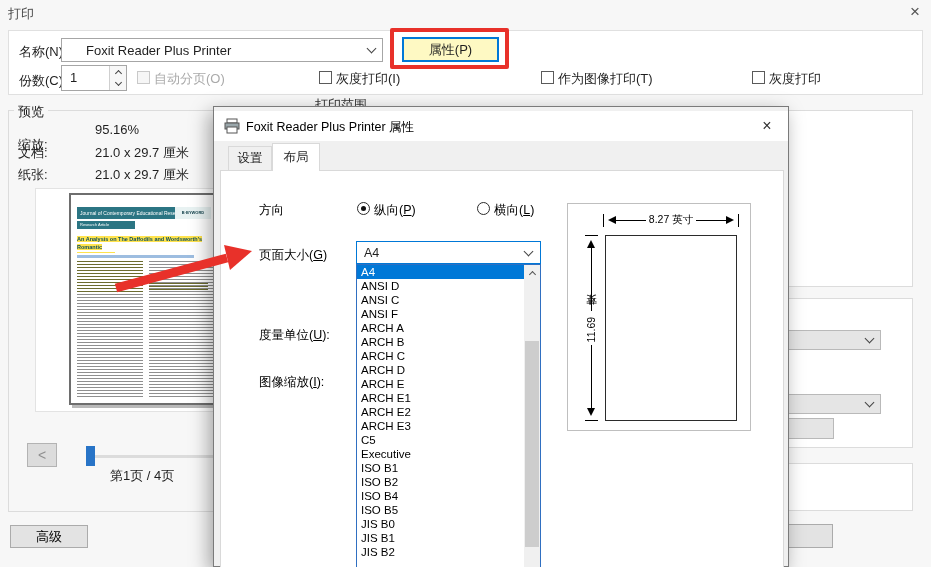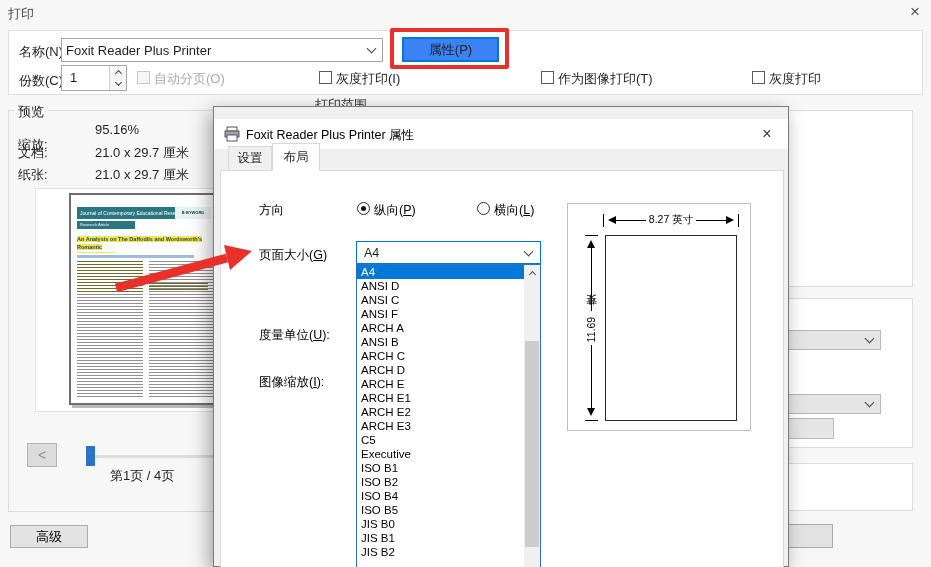--- a/index.html
+++ b/index.html
@@ -7,27 +7,27 @@
   #stage{position:relative;width:931px;height:567px;background:#f7f7f7;overflow:hidden;font-size:13px;color:#1f1f1f;}
   .abs{position:absolute;}
   .u{text-decoration:underline;}
 
   
   .win-title{left:8px;top:5px;font-size:13px;color:#4a4a4a;}
   .win-close{left:903px;top:1px;width:24px;height:22px;font-size:17px;color:#555;text-align:center;line-height:22px;cursor:pointer;}
   .panel{background:#fff;border:1px solid #e0e0e0;}
   .top-panel{left:8px;top:30px;width:915px;height:65px;}
   .lbl{color:#1f1f1f;}
-  .combo{background:#fff;border:1px solid #a6a6a6;display:flex;align-items:center;padding-left:4px;position:absolute;}
+  .combo{background:#fff;border:1px solid #a6a6a6;display:flex;align-items:center;padding-left:24px;position:absolute;}
   .combo .chev{position:absolute;right:7px;}
   .chev{width:7px;height:7px;border-right:1.6px solid #444;border-bottom:1.6px solid #444;transform:rotate(45deg);margin-top:-3px;}
   .chev-up{transform:rotate(-135deg);margin-top:3px;}
   .red-box{left:390px;top:28px;width:119px;height:41px;border:4px solid #e8312a;border-radius:2px;z-index:16;}
   .btn{background:#e3e3e3;border:1px solid #ababab;display:flex;align-items:center;justify-content:center;font-size:13px;position:absolute;}
-  .props-btn{left:401px;top:36px;width:97px;height:25px;border:2px solid #0078d7;background:#3b82f6;}
+  .props-btn{left:401px;top:36px;width:97px;height:25px;border:2px solid #0078d7;background:#fef9c3;}
   .spinbox{left:60px;top:64px;width:66px;height:26px;background:#fff;border:1px solid #a6a6a6;position:absolute;}
   .spinbox .val{position:absolute;left:8px;top:4px;}
   .spin-col{position:absolute;right:0;top:0;width:17px;height:100%;border-left:1px solid #cfcfcf;display:flex;flex-direction:column;}
   .spin-btn{flex:1;display:flex;align-items:center;justify-content:center;background:#f7f7f7;}
   .spin-btn .chev{width:5px;height:5px;border-width:1.4px;}
   .cb{position:absolute;width:13px;height:13px;background:#fff;border:1px solid #5a5a5a;}
   .cb.disabled{border-color:#c9c9c9;background:#f6f6f6;}
   .cb-label{position:absolute;font-size:13px;}
   .cb-label.disabled{color:#aaa;}
   .hidden-group-label{left:315px;top:96px;font-size:13px;color:#333;z-index:1;}
@@ -59,21 +59,21 @@
   .adv-btn{left:10px;top:525px;width:78px;height:23px;}
   .gA{left:620px;top:110px;width:293px;height:177px;background:#fff;}
   .gB{left:620px;top:298px;width:293px;height:150px;background:#fff;}
   .gC{left:620px;top:463px;width:293px;height:48px;background:#fff;}
   .combo-dis{background:#e5e5e5;border:1px solid #b9b9b9;}
   .ok-partial{left:740px;top:524px;width:93px;height:24px;}
   .cancel-btn{left:845px;top:524px;width:82px;height:25px;margin-top:46px;}
 
   
   .dialog{left:213px;top:106px;width:576px;height:461px;background:#f0f0f0;border:1px solid #7a7a7a;z-index:20;box-shadow:-4px 6px 18px rgba(0,0,0,.35);position:absolute;}
-  .dlg-titlebar{position:absolute;left:0;top:12px;right:0;height:30px;background:#fff;}
+  .dlg-titlebar{position:absolute;left:0;top:4px;right:0;height:30px;background:#fff;}
   .dlg-title{position:absolute;left:32px;top:8px;font-size:12.5px;color:#000;}
   .dlg-close{position:absolute;right:10px;top:4px;width:22px;height:22px;text-align:center;line-height:22px;font-size:16px;color:#333;}
   .dlg-icon{position:absolute;left:10px;top:7px;}
   .tab-page{position:absolute;left:6px;top:63px;width:564px;height:404px;background:#fff;border:1px solid #d9d9d9;}
   .tab{position:absolute;font-size:12.5px;display:flex;align-items:center;justify-content:center;border:1px solid #d9d9d9;border-bottom:none;}
   .tab.inactive{left:14px;top:39px;width:44px;height:24px;background:#f0f0f0;}
   .tab.active{left:58px;top:36px;width:48px;height:28px;background:#fff;z-index:3;}
   .dlg-lbl{position:absolute;font-size:12.5px;color:#000;}
   .radio{position:absolute;width:13px;height:13px;border:1px solid #2b2b2b;border-radius:50%;background:#fff;}
   .radio.sel::after{content:"";position:absolute;left:3px;top:3px;width:5px;height:5px;border-radius:50%;background:#111;}
@@ -221,21 +221,21 @@
       <span class="chev" style="position:absolute;right:8px;"></span>
     </div>
 
     <div class="dropdown">
       <div id="dd-items">
           <div class="dd-item sel">A4</div>
           <div class="dd-item">ANSI D</div>
           <div class="dd-item">ANSI C</div>
           <div class="dd-item">ANSI F</div>
           <div class="dd-item">ARCH A</div>
-          <div class="dd-item">ANSI B</div>
+          <div class="dd-item">ARCH B</div>
           <div class="dd-item">ARCH C</div>
           <div class="dd-item">ARCH D</div>
           <div class="dd-item">ARCH E</div>
           <div class="dd-item">ARCH E1</div>
           <div class="dd-item">ARCH E2</div>
           <div class="dd-item">ARCH E3</div>
           <div class="dd-item">C5</div>
           <div class="dd-item">Executive</div>
           <div class="dd-item">ISO B1</div>
           <div class="dd-item">ISO B2</div>

